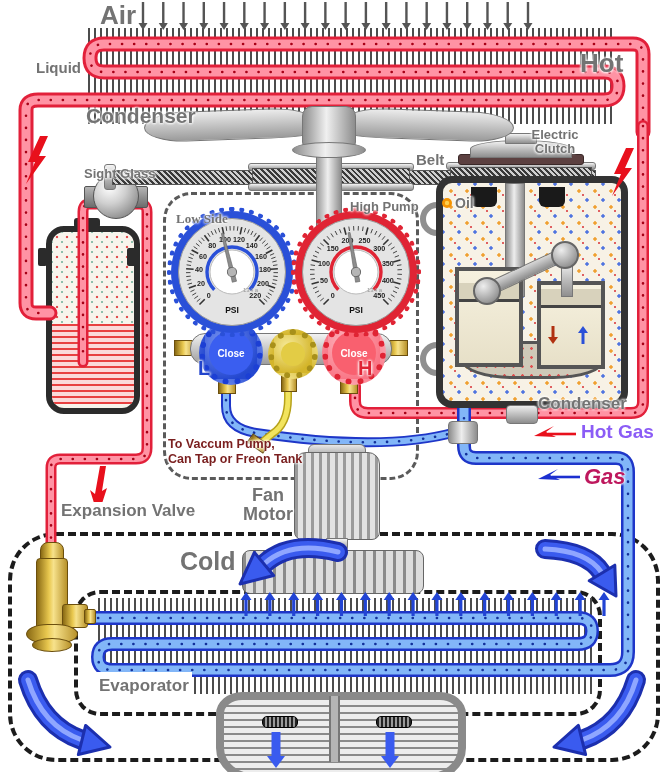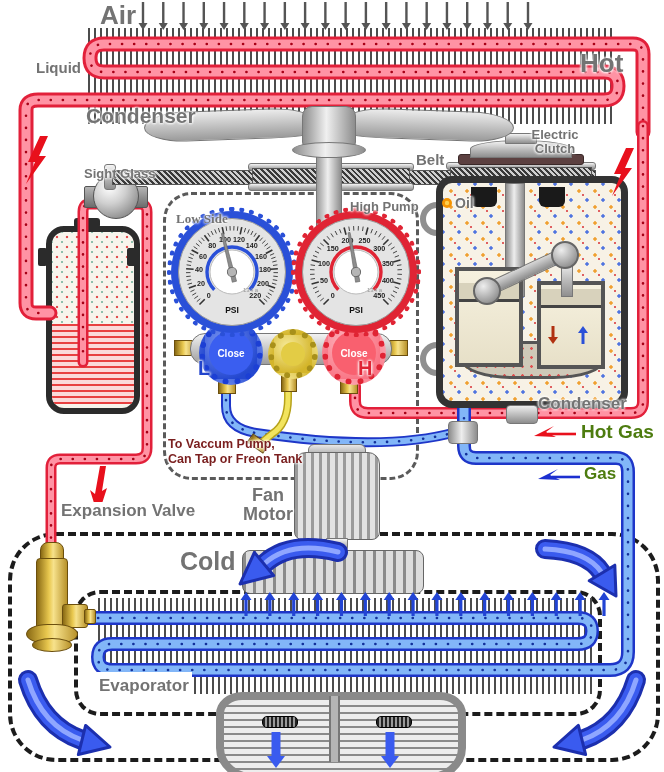--- a/index.html
+++ b/index.html
@@ -551,19 +551,19 @@
   <div class="lb" style="left:176px;top:212px;font-size:13px;font-family:Liberation Serif, serif;">Low Side</div>
   <div class="lb" style="left:350px;top:200px;font-size:13px;">High Pump</div>
   <div class="lb center" style="left:515px;top:128px;width:80px;font-size:13px;">Electric Clutch</div>
   <div class="lb" style="left:416px;top:152px;font-size:15px;">Belt</div>
   <div class="lb" style="left:455px;top:196px;font-size:14px;text-align:right;">Oil</div>
   <div class="lb" style="left:198px;top:358px;font-size:20px;color:#2244cc;">L</div>
   <div class="lb" style="left:358px;top:358px;font-size:20px;color:#e02434;">H</div>
   <div class="lb" style="left:168px;top:438px;font-size:12.5px;color:#7a1f1f;">To Vaccum Pump,</div>
   <div class="lb" style="left:168px;top:453px;font-size:12.5px;color:#7a1f1f;">Can Tap or Freon Tank</div>
   <div class="lb" style="left:538px;top:395px;font-size:17px;">Condenser</div>
-  <div class="lb" style="left:581px;top:422px;font-size:19px;color:#4d7c0f;">Hot Gas</div>
-  <div class="lb" style="left:584px;top:465px;font-size:17px;color:#4d7c0f;">Gas</div>
+  <div class="lb" style="left:581px;top:422px;font-size:19px;color:#8b5cf6;">Hot Gas</div>
+  <div class="lb" style="left:584px;top:465px;font-size:22px;color:#be185d;font-style:italic;">Gas</div>
   <div class="lb" style="left:58px;top:502px;font-size:17px;background:#fff;padding:0 3px;">Expansion Valve</div>
   <div class="lb center" style="left:240px;top:486px;width:56px;font-size:18px;">Fan Motor</div>
   <div class="lb" style="left:180px;top:548px;font-size:25px;">Cold</div>
   <div class="lb" style="left:96px;top:672px;font-size:17px;background:#fff;padding:5px 3px;">Evaporator</div>
 </div>
 
 </body></html>

